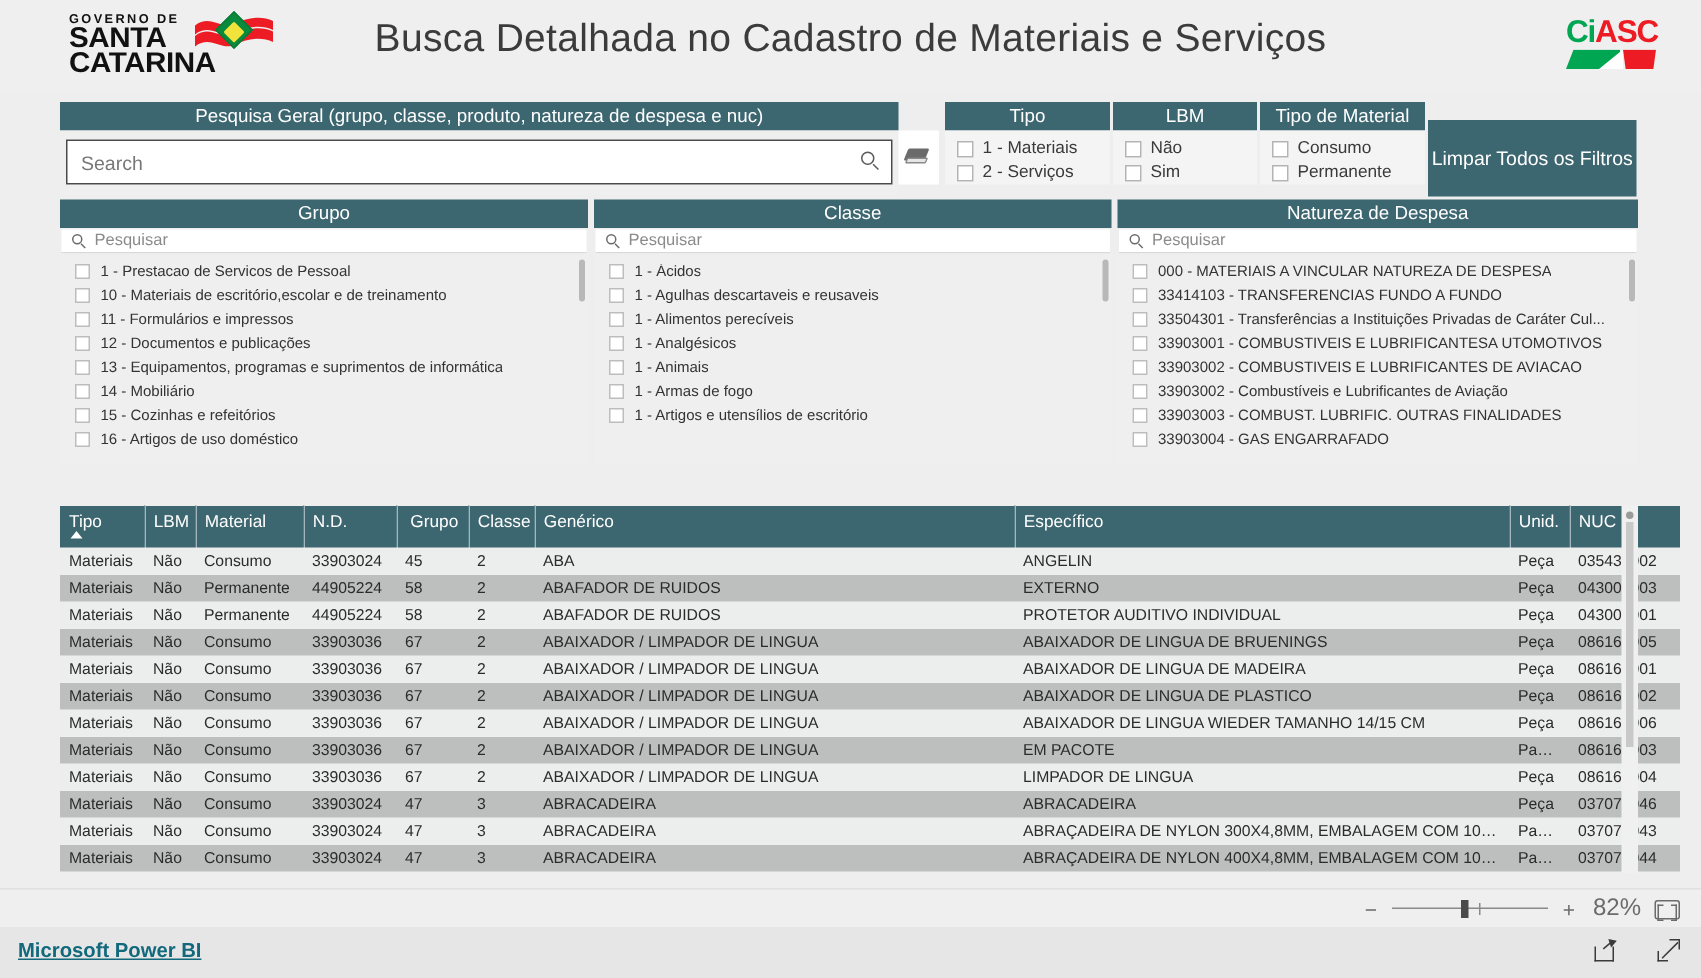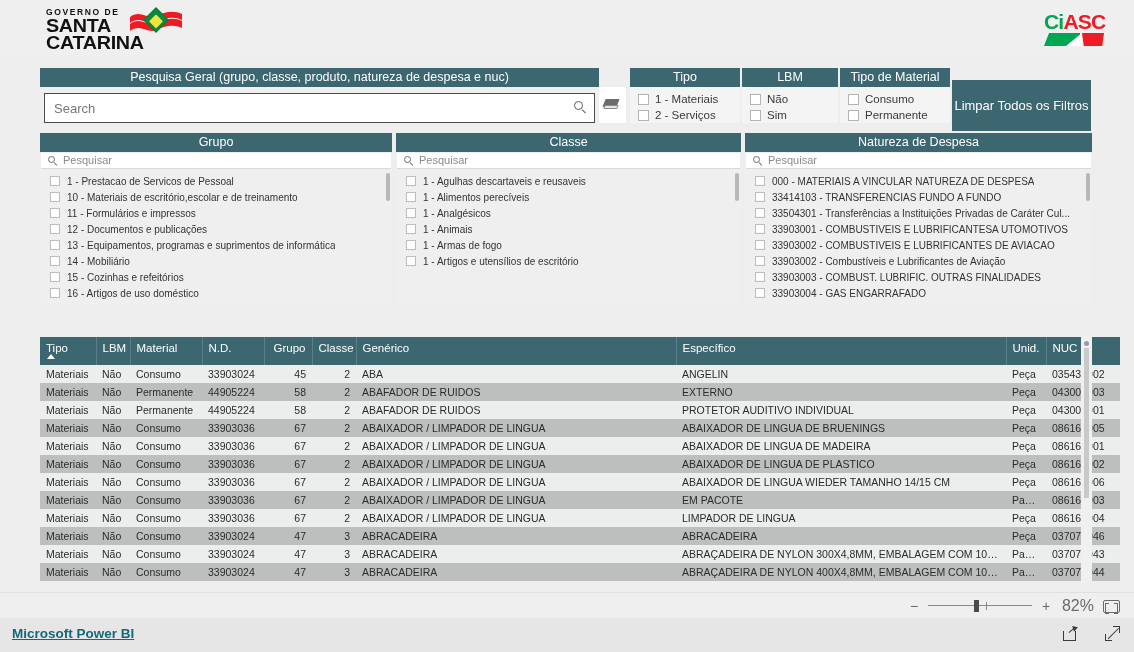--- a/index.html
+++ b/index.html
@@ -128,21 +128,21 @@
   .tbl thead th.num { text-align: right; }
   .sort-caret {
     position: absolute; left: 7px; top: 17px;
     width: 0; height: 0; border-left: 4px solid transparent; border-right: 4px solid transparent;
     border-bottom: 5px solid #ffffff;
   }
   .tbl tbody td {
     font-size: 10.5px; color: #2b2b2b; padding: 2px 6px; height: 18px;
     white-space: nowrap; overflow: hidden; text-overflow: ellipsis;
   }
-  .tbl tbody td.num { text-align: right; }
+  .tbl tbody td.num { }
   .tbl tbody tr:nth-child(odd) { background: #eceded; }
   .tbl tbody tr:nth-child(even) { background: #bdbfbf; }
   .tbl-scrollbar { position: absolute; right: 0px; top: 0px; width: 11px; height: 245px; background: #f0f0f0; }
   .tbl-scrollbar .thumbdot { position: absolute; left: 3px; top: 4px; width: 5px; height: 5px; background: #9a9a9a; border-radius: 50%; }
   .tbl-scrollbar .thumb { position: absolute; left: 3px; top: 11px; width: 5px; height: 150px; background: #c9c9c9; }
 
   
   .zoombar { position: absolute; left: 0; top: 592px; width: 1134px; height: 26px; background: #efefef; border-top: 1px solid #e0e0e0; }
   .zb-inner { position: absolute; right: 14px; top: 4px; display: flex; align-items: center; gap: 9px; }
   .zb-minus, .zb-plus { font-size: 14px; color: #6b6b6b; line-height: 14px; width: 10px; text-align: center; cursor: pointer; user-select: none; }
@@ -184,20 +184,21 @@
       <div class="catarina">CATARINA</div>
       <div class="flag-wrap">
         <svg class="band-red" viewBox="0 0 52 22">
           <path d="M0 6 C10 -2, 18 9, 26 5 C34 1, 44 -1, 52 3 L52 9 C44 5, 34 7, 26 11 C18 15, 10 4, 0 12 Z" fill="#ed1c24"></path>
           <path d="M0 13 C10 5, 18 16, 26 12 C34 8, 44 6, 52 10 L52 17 C44 13, 34 15, 26 19 C18 23, 10 12, 0 20 Z" fill="#ed1c24"></path>
         </svg>
         <div class="flag-diamond"></div>
       </div>
     </div>
 
+    <div class="page-title">Busca Detalhada no Cadastro de Materiais e Serviços</div>
 
     <div class="logo-ciasc">
       <div class="ciasc-text">
         <span class="g">Ci</span><span class="r">ASC</span>
       </div>
       <div class="ciasc-bar">
         <div class="left"></div>
         <div class="right"></div>
         <div class="wedge"></div>
       </div>
@@ -317,20 +318,24 @@
   <div class="slicer sl-classe">
     <div class="sl-head">Classe</div>
     <div class="sl-search">
       <span class="mag2">
           <span class="c"></span>
           <span class="h"></span>
         </span>
       <span class="ph">Pesquisar</span>
     </div>
     <div class="sl-list">
+      <div class="sl-item">
+          <span class="cbox"></span>
+          <span class="txt">1 - Ácidos</span>
+        </div>
       <div class="sl-item">
           <span class="cbox"></span>
           <span class="txt">1 - Agulhas descartaveis e reusaveis</span>
         </div>
       <div class="sl-item">
           <span class="cbox"></span>
           <span class="txt">1 - Alimentos perecíveis</span>
         </div>
       <div class="sl-item">
           <span class="cbox"></span>

